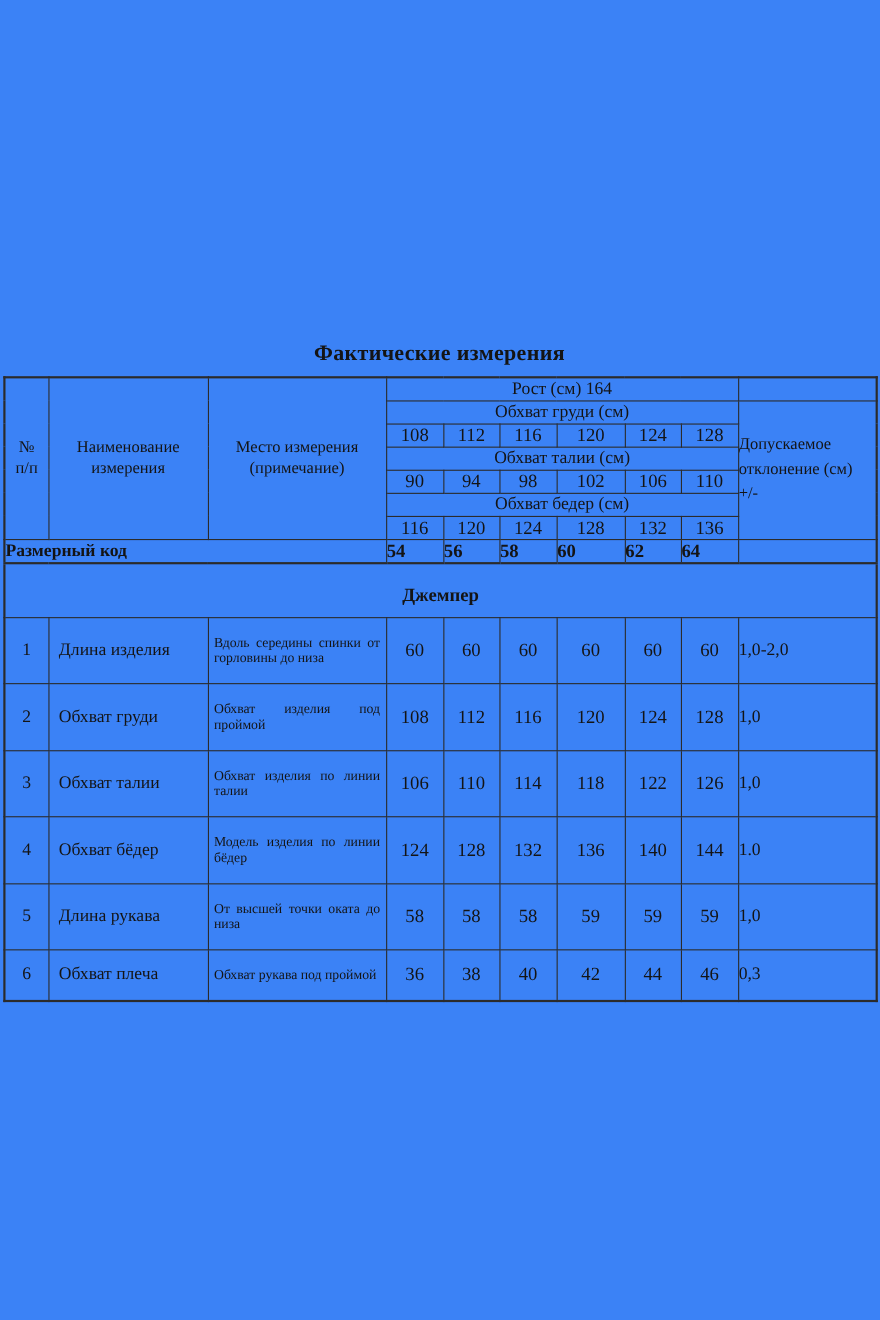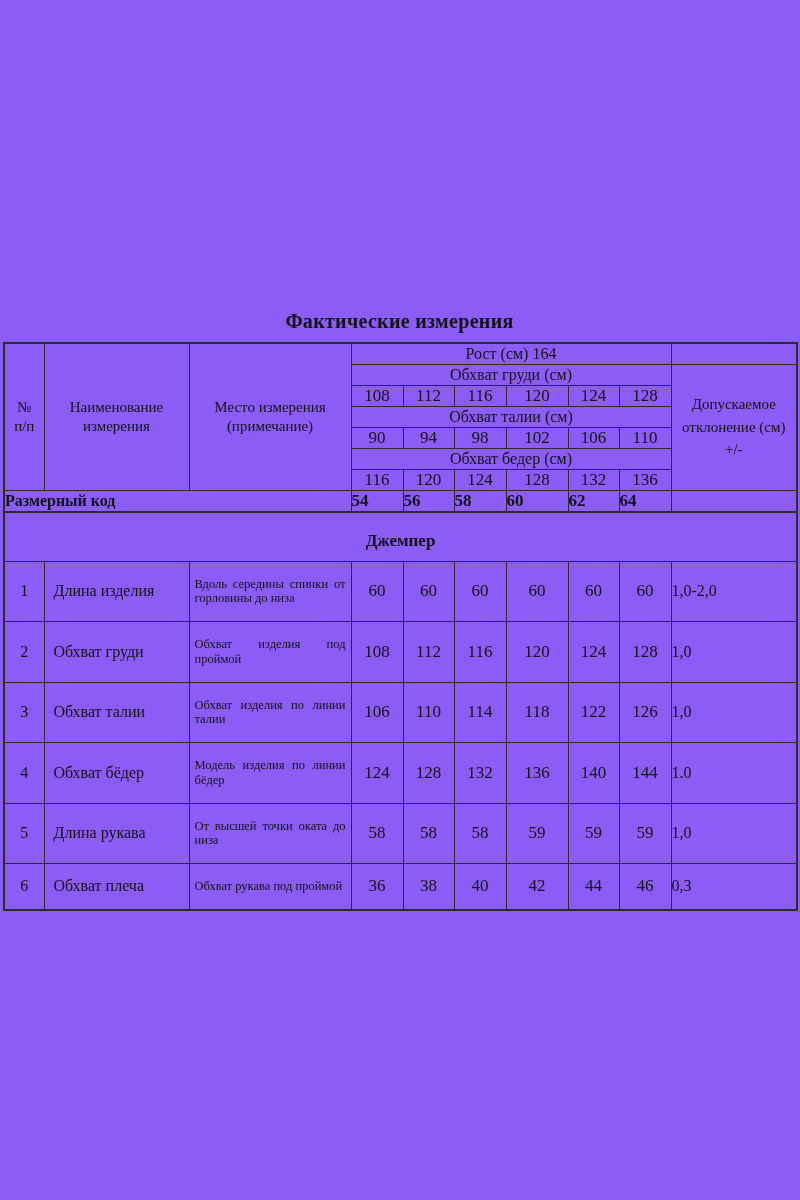--- a/index.html
+++ b/index.html
@@ -2,21 +2,21 @@
 <html><head>
 <meta charset="utf-8">
 <style>
   html, body { margin: 0; padding: 0; }
   body {
     width: 800px; height: 1200px;
     background: #ffffff;
     font-family: "Liberation Serif", "DejaVu Serif", serif;
     color: #141414;
   }
-  .page { position: relative; width: 800px; height: 1200px; background: #8b5cf6; overflow: hidden; }
+  .page { position: relative; width: 800px; height: 1200px; background: #3b82f6; overflow: hidden; }
   .doc { position: absolute; left: 3px; top: 310px; width: 793px; }
 
   .title {
     margin: 0 0 9px 0;
     text-align: center;
     font-size: 20px;
     font-weight: bold;
     letter-spacing: 0.3px;
   }
   .model-name-line { font-size: 16px; margin: 0 0 4px 0; }
@@ -41,21 +41,21 @@
     border: 1px solid #2b2b2b;
     vertical-align: middle;
     padding: 0;
     overflow: hidden;
   }
 
   tr.h { height: 21px; }
   .colhead { font-size: 15px; line-height: 1.25; text-align: center; white-space: pre-line; padding: 0 3px; }
   .grouplabel { font-size: 16px; text-align: center; }
   .vals td { text-align: center; font-size: 17px; }
-  .tolhead { font-size: 15px; line-height: 1.5; text-align: center; padding: 0 7px; }
+  .tolhead { font-size: 15px; line-height: 1.5; padding: 0 7px; }
 
   tr.sizecode { height: 22px; }
   .sizecode td { font-weight: bold; text-align: left; font-size: 16px; border-bottom-width: 2px; }
   .sizecode td.szval { font-size: 17px; }
 
   tr.section { height: 49px; }
   .section td { font-weight: bold; text-align: center; font-size: 17px; padding-top: 8px; }
 
   tr.drow { height: 35px; }
   .drow td.no  { text-align: center; font-size: 16px; }

